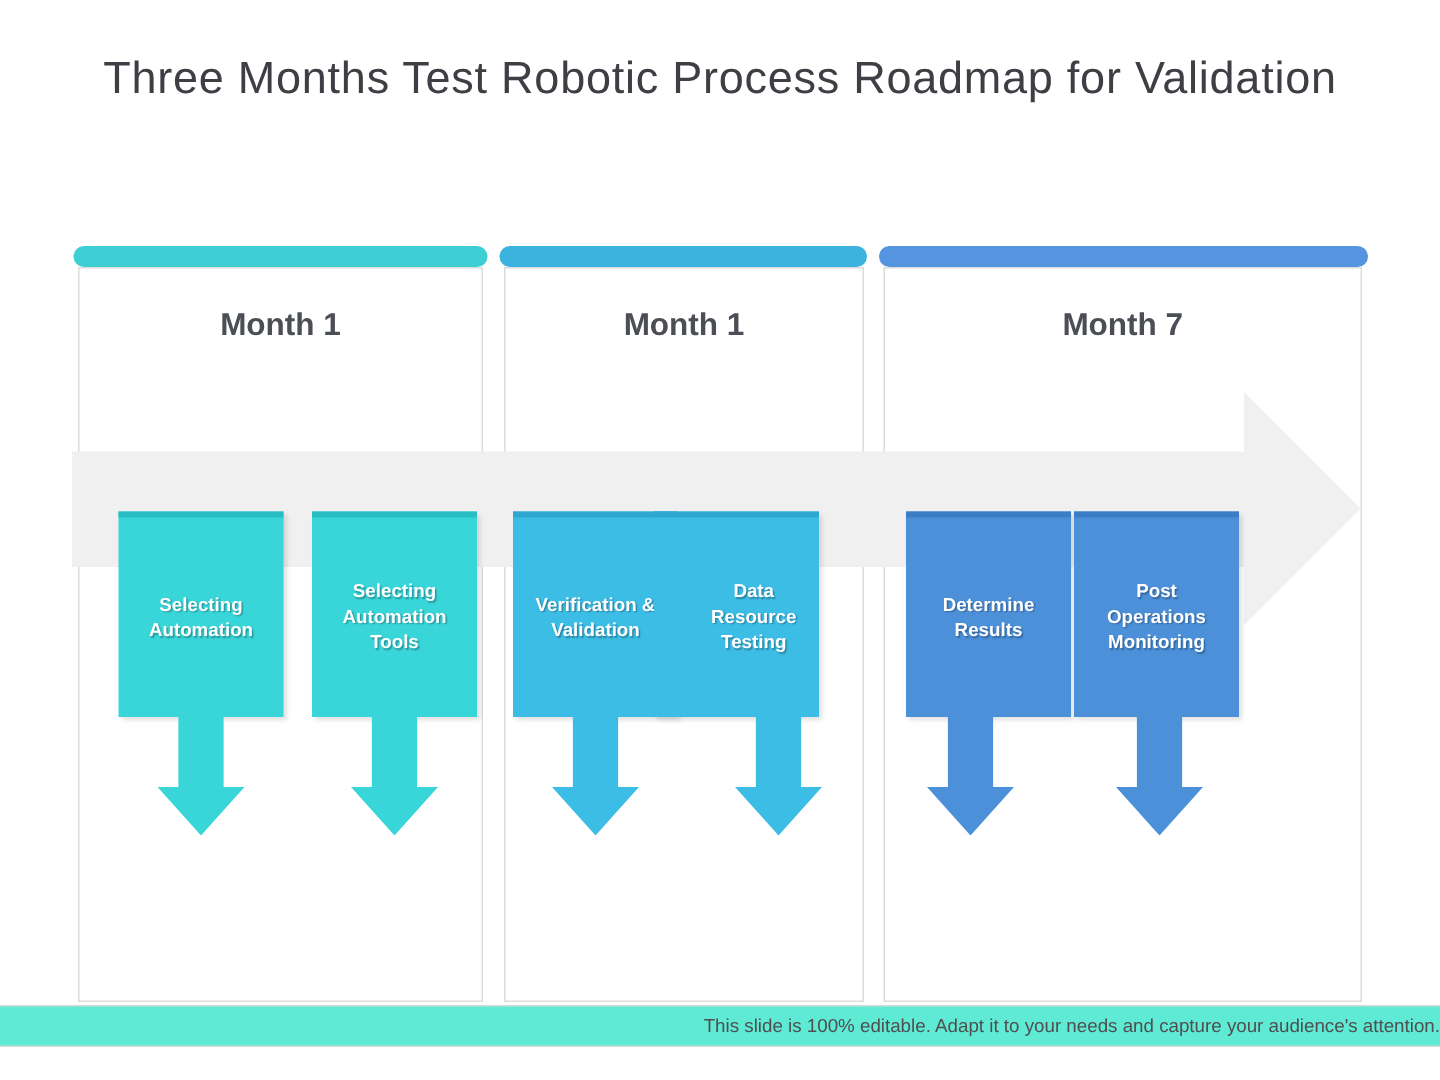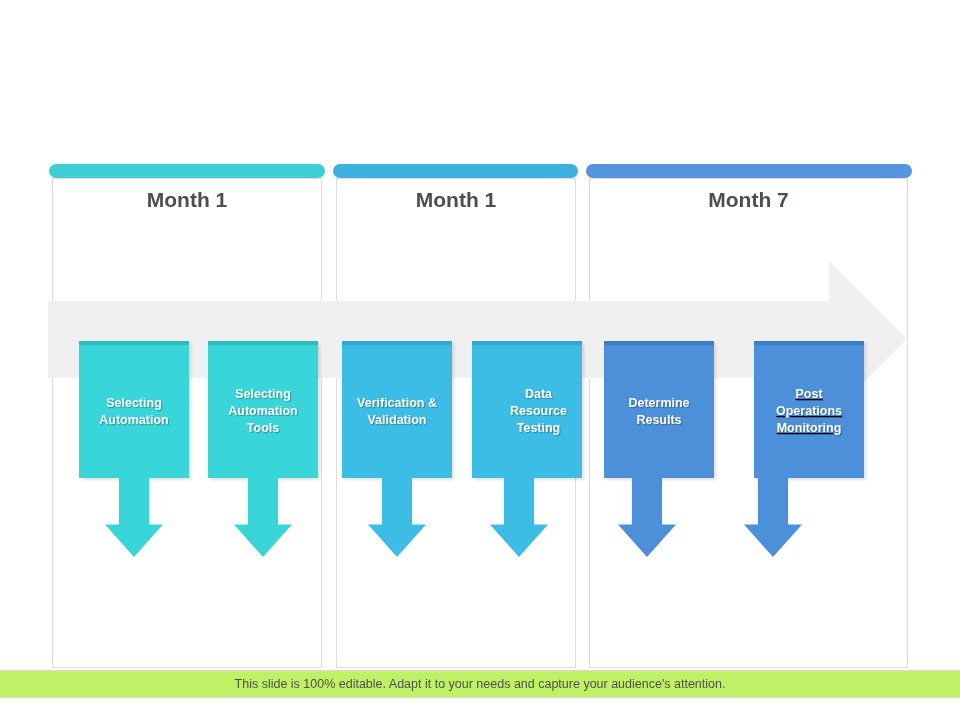--- a/index.html
+++ b/index.html
@@ -29,21 +29,21 @@
   }
   .col-panel {
     position: absolute;
     top: 178px; height: 490px;
     background: #ffffff;
     border: 1px solid #dcdcdc;
     box-sizing: border-box;
     z-index: 1;
   }
   .col-label {
-    padding-top: 9px;
+    padding-top: 26px;
     text-align: center;
     font-size: 21px;
     font-weight: 700;
     color: #4b4e55;
   }
   .bar1 { left: 49px;  width: 276px; background: #3ecfd5; }
   .bar2 { left: 333px; width: 245px; background: #3cb3df; }
   .bar3 { left: 586px; width: 326px; background: #5595e0; }
   .panel1 { left: 52px;  width: 270px; }
   .panel2 { left: 336px; width: 240px; }
@@ -95,45 +95,46 @@
   }
   .teal { background: #38d5d9; border-top: 4px solid #29bdc2; }
   .cyan { background: #3cbde6; border-top: 4px solid #2ea7d1; }
   .blue { background: #4c90da; border-top: 4px solid #3d7dc5; }
   .arr-teal { background: #38d5d9; }
   .arr-cyan { background: #3cbde6; }
   .arr-blue { background: #4c90da; }
   .s1 { left: 79px; }  .a1 { left: 105px; }
   .s2 { left: 208px; } .a2 { left: 234px; }
   .s3 { left: 342px; } .a3 { left: 368px; }
-  .s4 { left: 472px; padding-left: 23px; } .a4 { left: 490px; }
+  .s4 { left: 436px; padding-left: 23px; } .a4 { left: 490px; }
   .s5 { left: 592px; margin-left: 12px; } .a5 { left: 618px; }
-  .s6 { left: 754px; text-decoration: underline; } .a6 { left: 744px; }
+  .s6 { left: 716px; } .a6 { left: 744px; }
   
   .footer {
     position: absolute;
     left: 0; right: 0; top: 670px;
     height: 26px;
-    background: #bef264;
+    background: #5eead4;
     border-top: 1px solid #d9d9d9;
     border-bottom: 1px solid #d9d9d9;
-    text-align: center;
+    text-align: right;
     z-index: 4;
   }
   .footer span {
     line-height: 26px;
     font-size: 12.5px;
     color: #4f4f4f;
   }
 </style>
 </head>
 <body>
 
 <div class="slide">
 
+  <h1 class="title">Three Months Test Robotic Process Roadmap for Validation</h1>
 
   <div class="col-bar bar1"></div>
   <div class="col-bar bar2"></div>
   <div class="col-bar bar3"></div>
 
   <div class="col-panel panel1">
     <div class="col-label">Month 1</div>
   </div>
   <div class="col-panel panel2">
     <div class="col-label">Month 1</div>

